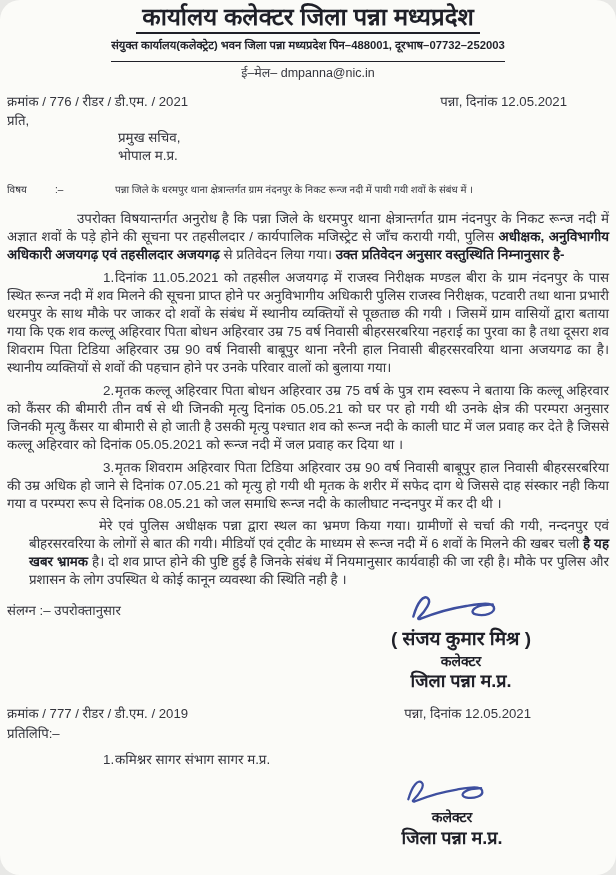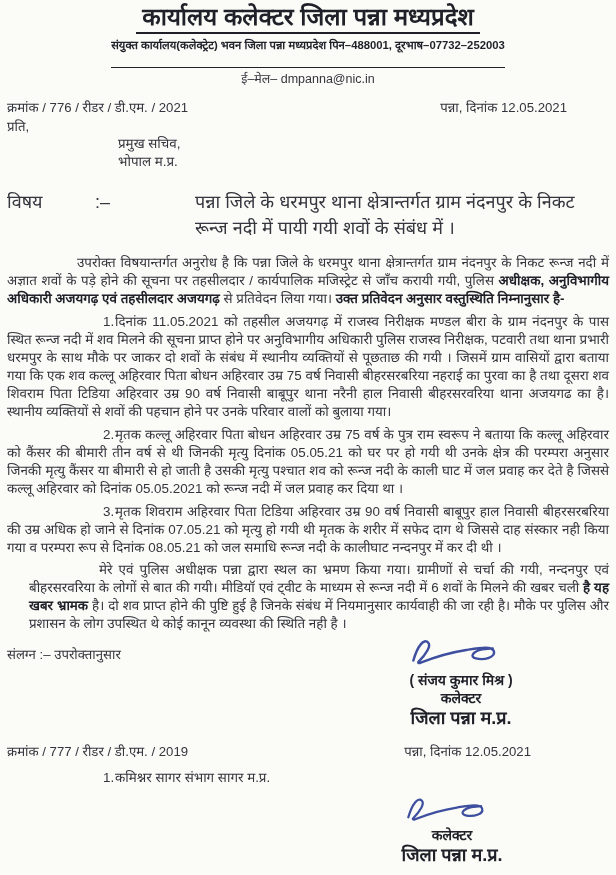--- a/index.html
+++ b/index.html
@@ -12,62 +12,63 @@
   html,body{background:#e8e8e6;}
   body{font-family:"Liberation Sans","DejaVu Sans",sans-serif;}
   .page{
     width:616px;height:875px;
     margin:0 auto;
     background:var(--paper);
     color:var(--ink);
     padding:3px 7px 0 7px;
     overflow:hidden;
     position:relative;
+    border-radius:20px;
   }
   
   .letterhead{text-align:center;}
   .office-title{
     display:inline-block;
     font-size:24px;font-weight:700;color:var(--ink-dark);
     border-bottom:2.5px solid var(--ink-dark);
     padding:0 6px 1px 6px;line-height:1.15;
   }
   .office-subtitle{
     display:inline-block;
     font-size:11.3px;font-weight:700;color:var(--ink-dark);
     border-bottom:1.5px solid var(--ink-dark);
-    padding-bottom:15px;margin-top:3px;
+    padding-bottom:9px;margin-top:3px;
   }
   .office-email{font-size:12.5px;margin-top:2px;}
   
   .ref-row{display:flex;justify-content:space-between;font-size:13.2px;margin-top:11px;}
   .ref-row .right{padding-right:42px;}
   .ref-row2 .right{padding-right:78px;}
   
   .salutation{font-size:13.2px;margin-top:1px;}
   .addressee{margin-left:111px;font-size:13.4px;line-height:1.38;}
   
-  .subject-row{display:flex;margin-top:17px;font-size:18px;line-height:1.45;gap:40px;}
+  .subject-row{display:flex;margin-top:17px;font-size:10px;line-height:1.45;}
   .subject-label{flex:0 0 48px;}
   .subject-sep{flex:0 0 60px;}
   .subject-text{flex:0 1 452px;}
   
   .body-text p{
     font-size:13.4px;line-height:18px;text-align:justify;
     color:var(--ink);
   }
   p.para-intro{margin-top:13px;text-indent:70px;}
   p.para-item{margin-top:5px;text-indent:48px;}
   p.para-item .num{display:inline-block;width:60px;}
   p.para-closing{margin-top:4px;text-indent:70px;margin-left:22px;}
   .bold-seg{font-weight:700;color:var(--ink-dark);}
   .enclosure{font-size:13.2px;margin-top:12px;}
   
   .sig-block{ text-align:center;line-height:1.3; }
-  .sig-block .sig-name{font-size:14px;font-weight:700;color:var(--ink-dark);}
+  .sig-block .sig-name{font-size:19px;font-weight:700;color:var(--ink-dark);}
   .sig-block .sig-role{font-size:14px;font-weight:700;color:var(--ink-dark);}
   .sig-block .sig-dist{font-size:18px;font-weight:700;color:var(--ink-dark);}
   .sig1{width:200px;margin:-30px 48px 0 auto;}
   .sig2{width:190px;margin:6px 62px 0 auto;}
   .sig-scribble{display:block;margin:0 auto;}
   .sig1 .sig-scribble{margin-bottom:2px;}
   .sig2 .sig-scribble{margin-bottom:1px;}
   
   .copies-label{font-size:13.2px;margin-top:2px;}
   .copy-item{font-size:13.4px;margin-top:8px;text-indent:48px;}
@@ -122,20 +123,21 @@
     <div class="sig-name">( संजय कुमार मिश्र )</div>
     <div class="sig-role">कलेक्टर</div>
     <div class="sig-dist">जिला पन्ना म.प्र.</div>
   </div>
 
   <div class="ref-row ref-row2">
     <span class="left">क्रमांक / 777 / रीडर / डी.एम. / 2019</span>
     <span class="right">पन्ना, दिनांक 12.05.2021</span>
   </div>
 
+  <div class="copies-label">प्रतिलिपि:–</div>
   <p class="copy-item"><span class="num">1.</span><span>कमिश्नर सागर संभाग सागर म.प्र.</span></p>
 
   <div class="sig-block sig2">
     <svg class="sig-scribble" width="100" height="33" viewBox="0 0 100 34">
       <path d="M5,26 C9,12 15,5 19,9 C22,12 17,20 10,27 C9,28 10,29 12,28 C27,22 42,18 55,16 C68,14 79,12 81,17 C83,23 72,26 64,24 C58,22.5 61,17.5 70,15.5 L80,14.5" fill="none" stroke="var(--sig)" stroke-width="2.3" stroke-linecap="round" stroke-linejoin="round"></path>
     </svg>
     <div class="sig-role">कलेक्टर</div>
     <div class="sig-dist">जिला पन्ना म.प्र.</div>
   </div>
 

